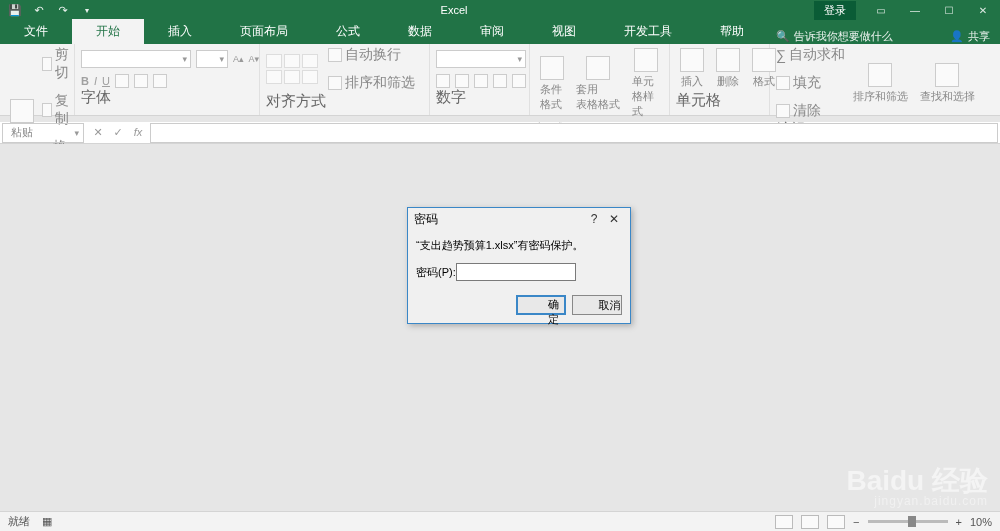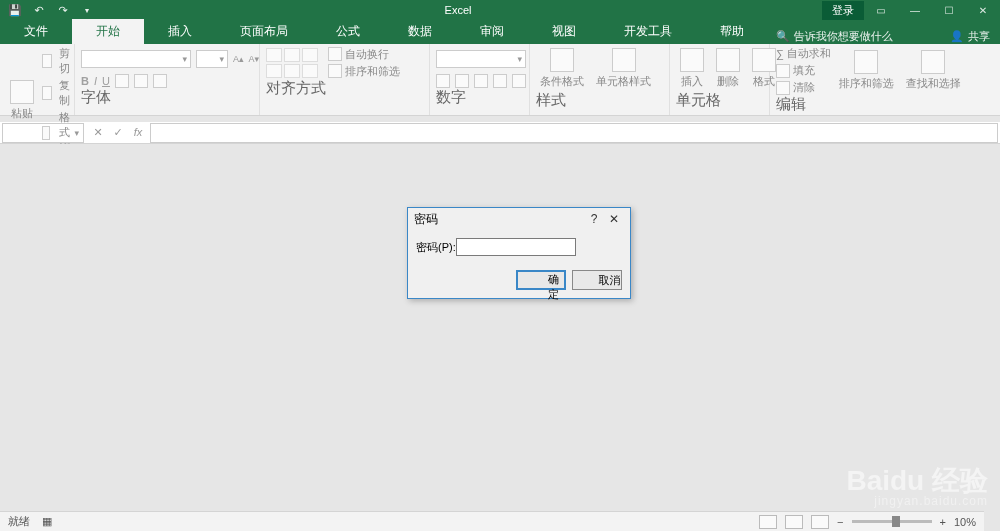--- a/index.html
+++ b/index.html
@@ -4,38 +4,38 @@
 <style>
 * { margin: 0; padding: 0; box-sizing: border-box; font-family: "Microsoft YaHei", "Segoe UI", sans-serif; }
 body { width: 1000px; height: 531px; background: #e6e6e6; overflow: hidden; position: relative; }
 
 
 .titlebar { height: 20px; background: #217346; display: flex; align-items: center; color: #fff; font-size: 11px; }
 .qat { display: flex; align-items: center; padding-left: 8px; gap: 10px; }
 .qat-item { width: 14px; height: 14px; display: flex; align-items: center; justify-content: center; opacity: 0.9; }
 .app-title { flex: 1; text-align: center; }
 .win-controls { display: flex; align-items: center; gap: 0; }
-.login-btn { background: #0a5c36; padding: 2px 10px; font-size: 11px; }
+.login-btn { background: #0a5c36; padding: 2px 10px; font-size: 11px; margin-right: 8px; }
 .win-btn { width: 34px; height: 20px; display: flex; align-items: center; justify-content: center; font-size: 10px; opacity: 0.85; }
 
 
 .ribbon-tabs { height: 24px; background: #217346; display: flex; align-items: flex-end; color: #fff; font-size: 12px; }
 .tab { padding: 4px 24px; cursor: pointer; }
 .tab.active { background: #f3f3f3; color: #217346; }
 .tell-me { display: flex; align-items: center; gap: 4px; margin-left: 8px; opacity: 0.9; font-size: 11px; }
 .share { margin-left: auto; margin-right: 10px; font-size: 11px; opacity: 0.9; display:flex; align-items:center; gap:4px;}
 
 
 .ribbon { height: 72px; background: #f3f3f3; border-bottom: 1px solid #d4d4d4; display: flex; }
 .group { border-right: 1px solid #e0e0e0; display: flex; flex-direction: column; justify-content: space-between; padding: 2px 6px 1px 6px; }
 .group-content { flex: 1; display: flex; align-items: center; gap: 4px; color: #a0a0a0; font-size: 11px; }
 .group-label { font-size: 15px; color: #666; padding-bottom: 16px; }
 .big-btn { display: flex; flex-direction: column; align-items: center; gap: 2px; font-size: 11px; color: #888; padding: 2px 4px; }
 .big-icon { width: 24px; height: 24px; border: 1px solid #ccc; background: #fafafa; }
-.small-row { display: flex; flex-direction: column; gap: 2px; font-size: 11px; color: #888; text-align: right; }
+.small-row { display: flex; flex-direction: column; gap: 10px; font-size: 14px; color: #888; }
 .small-item { display: flex; align-items: center; gap: 3px; }
 .sicon { width: 14px; height: 14px; border: 1px solid #ccc; background: #fafafa; display:inline-block;}
 .font-row { display: flex; gap: 5px; align-items: center; }
 .font-name { width: 110px; height: 18px; border: 1px solid #ccc; background: #fff; font-size: 11px; padding: 0 3px; display:flex; align-items:center; justify-content:space-between;}
 .font-size { width: 32px; height: 18px; border: 1px solid #ccc; background: #fff; font-size: 11px; padding: 0 3px; display:flex; align-items:center; justify-content:space-between;}
 .mini { font-size: 9px; color: #999; }
 .align-grid { display:grid; grid-template-columns: repeat(3, 16px); gap:2px;}
 .align-cell{ width:16px; height:14px; border:1px solid #ddd; background:#fafafa;}
 .num-box{ width:90px; height:18px; border:1px solid #ccc; background:#fff; display:flex; align-items:center; justify-content:flex-end; font-size:10px; color:#999; padding:0 3px;}
 
@@ -55,21 +55,21 @@
 .dialog-title-text { flex: 1; }
 .dlg-btn { width: 20px; text-align: center; font-size: 12px; color: #333; cursor: pointer; }
 .dialog-body { padding: 8px; font-size: 11px; }
 .dlg-row { margin-bottom: 10px; display:flex; align-items:center;}
 .dlg-input { width: 120px; height: 18px; border: 1px solid #7a7a7a; background: #fff; }
 .dlg-buttons { display: flex; justify-content: flex-end; gap: 6px; padding-top: 4px; }
 .dlg-button { width: 50px; height: 20px; font-size: 11px; border: 1px solid #888; background: #e8e8e8; cursor: pointer; padding-left: 25px; }
 .dlg-button.primary { border: 2px solid #3a87c7; }
 
 
-.statusbar { position: absolute; bottom: 0; left: 0; right: 16px; height: 20px; background: #f3f3f3; border-top: 1px solid #d4d4d4; display: flex; align-items: center; font-size: 11px; color: #555; padding: 0 8px; }
+.statusbar { position: absolute; bottom: 0; left: 0; right: 0; height: 20px; background: #f3f3f3; border-top: 1px solid #d4d4d4; display: flex; align-items: center; font-size: 11px; color: #555; padding: 0 8px; }
 .status-right { margin-left: auto; display: flex; align-items: center; gap: 8px; }
 .view-btn { width: 18px; height: 14px; border: 1px solid #bbb; background:#fafafa;}
 .zoom-slider { width: 80px; height: 3px; background: #bbb; position: relative; }
 .zoom-slider::after { content:''; position:absolute; left:50%; top:-4px; width:8px; height:11px; background:#888; }
 
 
 .watermark { position: absolute; right: 12px; bottom: 24px; color: rgba(255,255,255,0.55); font-size: 28px; font-weight: bold; text-align: right; pointer-events: none; line-height:1;}
 .watermark .sub { font-size: 12px; font-weight: normal; letter-spacing:1px; color: rgba(255,255,255,0.45);}
 .caret{font-size:8px;}
 </style>
@@ -209,20 +209,25 @@
   </div>
 
   <div class="group" style="width:140px;">
     <div class="group-content">
       <div class="big-btn">
           <div class="big-icon"></div>
           <span>条件格式</span>
         </div>
       <div class="big-btn">
           <div class="big-icon"></div>
+          <span style="white-space:pre;">套用
+表格格式</span>
+        </div>
+      <div class="big-btn">
+          <div class="big-icon"></div>
           <span>单元格样式</span>
         </div>
     </div>
     <div class="group-label">样式</div>
   </div>
 
   <div class="group" style="width:100px;">
     <div class="group-content">
       <div class="big-btn">
           <div class="big-icon"></div>
@@ -284,20 +289,21 @@
 
 <div class="workspace"></div>
 
 <div class="dialog">
   <div class="dialog-title">
     <span class="dialog-title-text">密码</span>
     <span class="dlg-btn">?</span>
     <span class="dlg-btn">✕</span>
   </div>
   <div class="dialog-body">
+    <div class="dlg-row">“支出趋势预算1.xlsx”有密码保护。</div>
     <div class="dlg-row">
       <span>密码(P):</span>
       <input type="password" class="dlg-input" style="">
     </div>
     <div class="dlg-buttons">
       <button class="dlg-button primary">确定</button>
       <button class="dlg-button">取消</button>
     </div>
   </div>
 </div>

